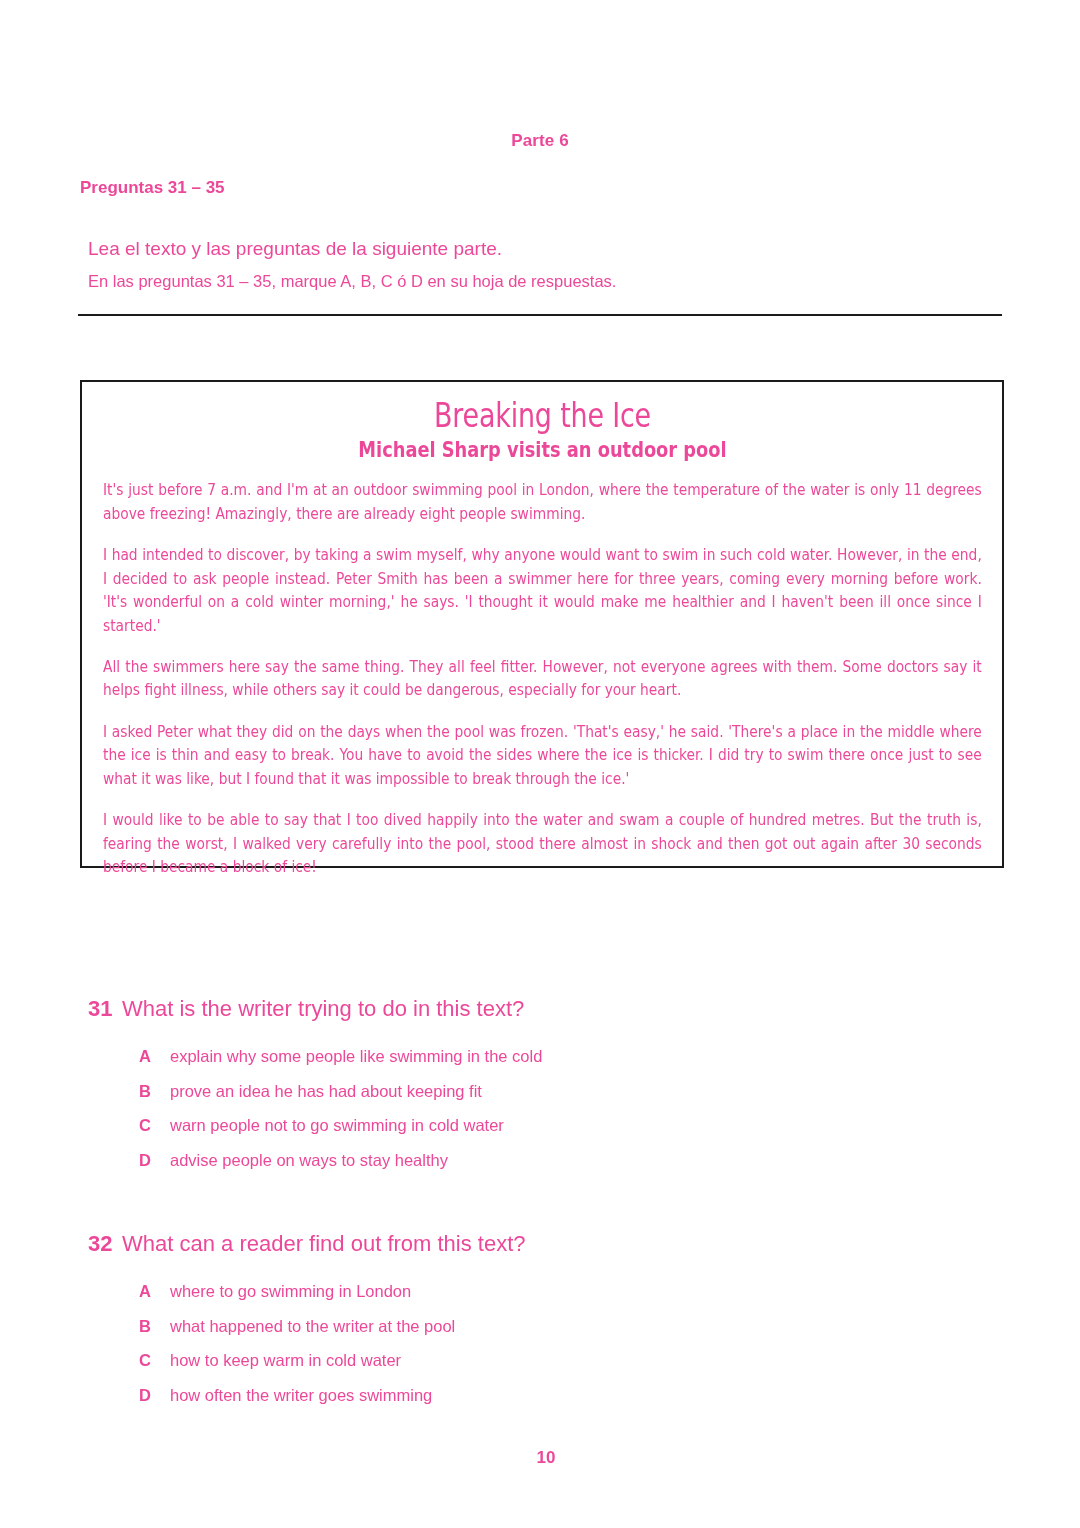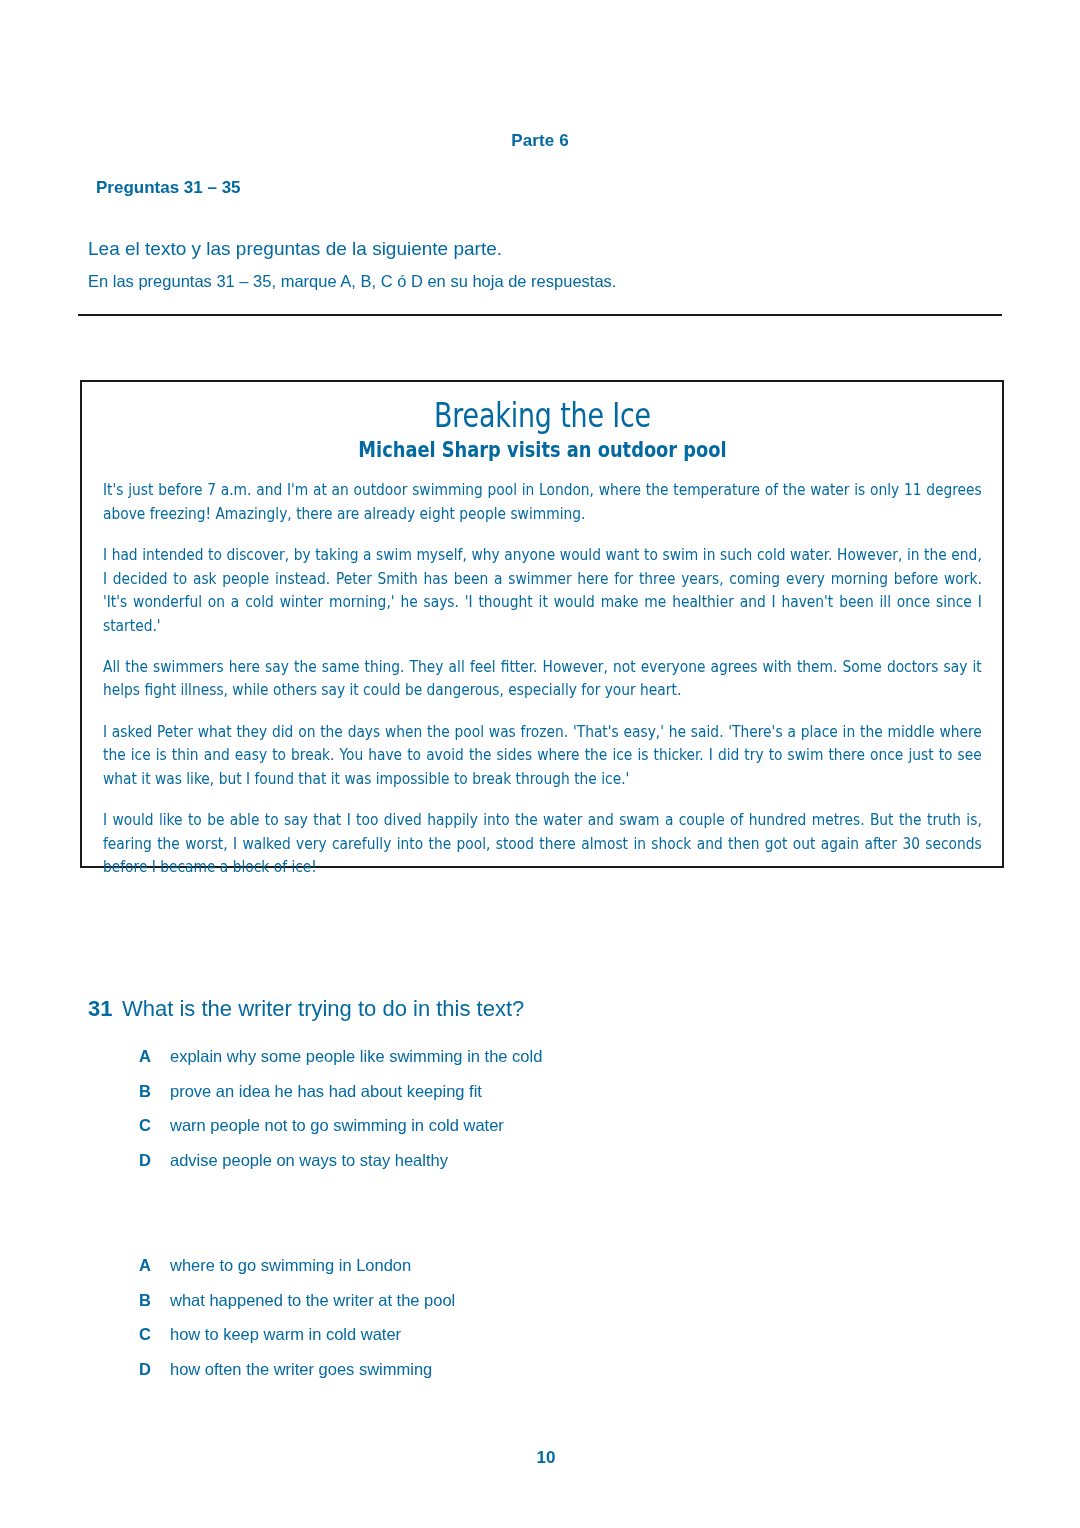--- a/index.html
+++ b/index.html
@@ -6,39 +6,39 @@
     margin: 0;
     padding: 0;
     background: #ffffff;
   }
   .page {
     position: relative;
     width: 1080px;
     height: 1528px;
     background: #ffffff;
     font-family: "Liberation Sans", sans-serif;
-    color: #0369a1;
+    color: #ec4899;
     overflow: hidden;
   }
 
   
   .part-title {
     position: absolute;
     top: 131px;
     left: 0;
     width: 1080px;
     text-align: center;
     font-size: 17px;
     font-weight: bold;
     letter-spacing: 0.1px;
   }
   .questions-heading {
     position: absolute;
     top: 178px;
-    left: 96px;
+    left: 80px;
     font-size: 17px;
     font-weight: bold;
   }
   .instruction-1 {
     position: absolute;
     top: 238px;
     left: 88px;
     font-size: 19px;
   }
   .instruction-2 {
@@ -189,20 +189,21 @@
     <p class="q-stem"><span class="q-num">31</span><span>What is the writer trying to do in this text?</span></p>
     <ul class="options">
       <li class="option"><span class="opt-letter">A</span><span>explain why some people like swimming in the cold</span></li>
       <li class="option"><span class="opt-letter">B</span><span>prove an idea he has had about keeping fit</span></li>
       <li class="option"><span class="opt-letter">C</span><span>warn people not to go swimming in cold water</span></li>
       <li class="option"><span class="opt-letter">D</span><span>advise people on ways to stay healthy</span></li>
     </ul>
   </div>
 
   <div class="question" id="question-32">
+    <p class="q-stem"><span class="q-num">32</span><span>What can a reader find out from this text?</span></p>
     <ul class="options">
       <li class="option"><span class="opt-letter">A</span><span>where to go swimming in London</span></li>
       <li class="option"><span class="opt-letter">B</span><span>what happened to the writer at the pool</span></li>
       <li class="option"><span class="opt-letter">C</span><span>how to keep warm in cold water</span></li>
       <li class="option"><span class="opt-letter">D</span><span>how often the writer goes swimming</span></li>
     </ul>
   </div>
 
   <div class="page-number">10</div>
 

